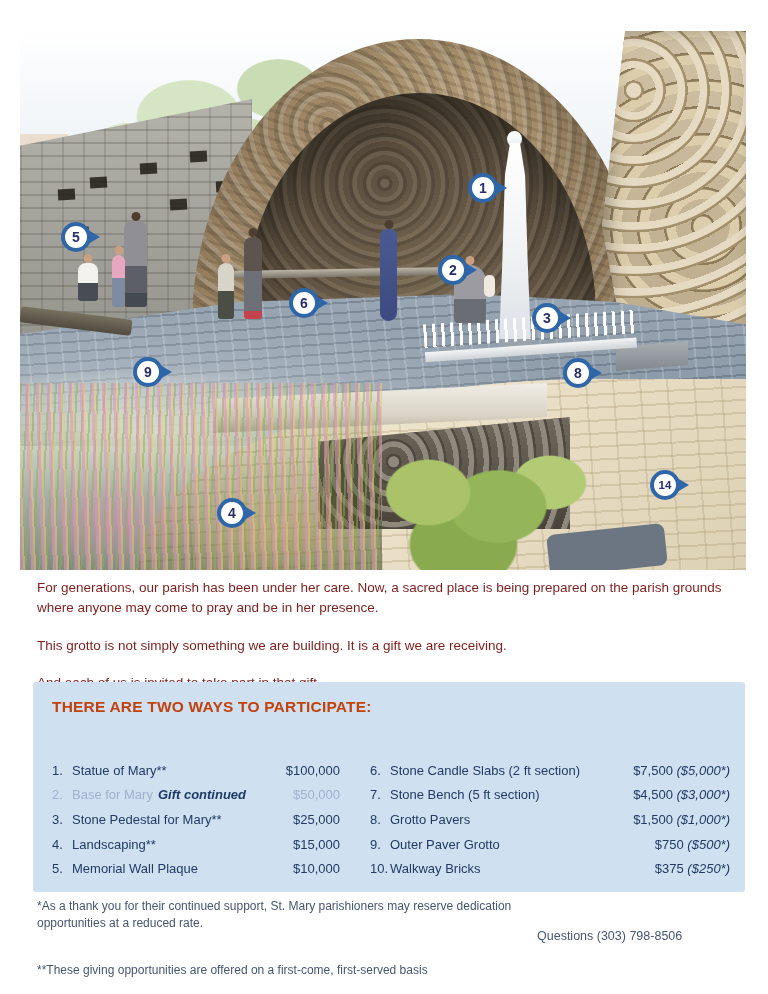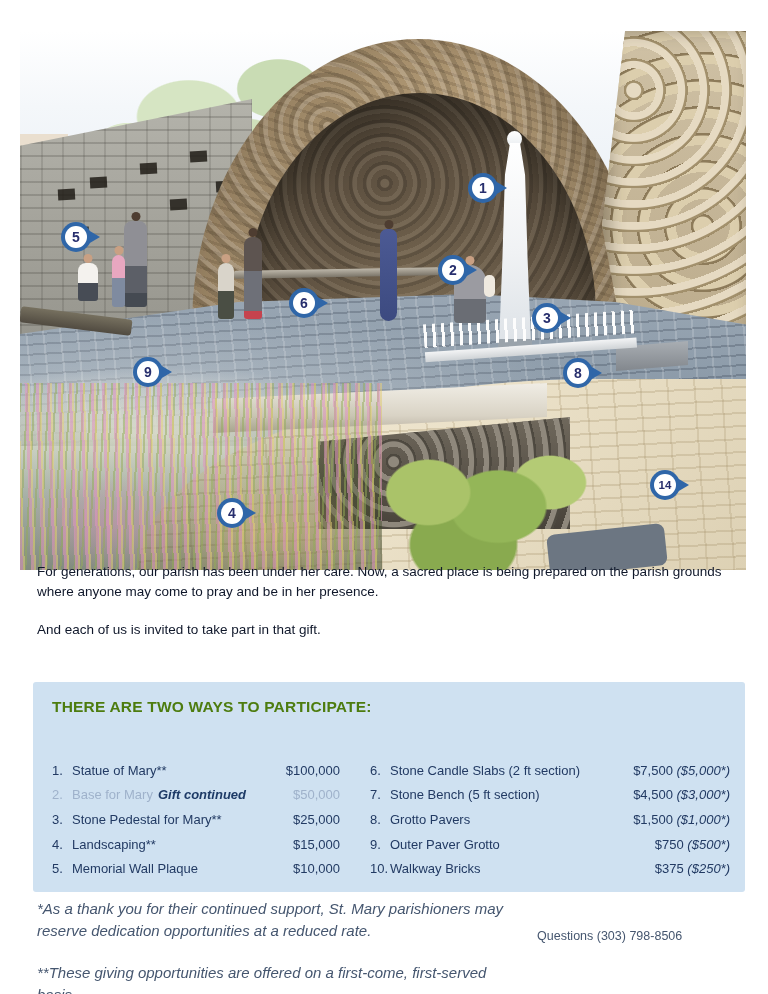--- a/index.html
+++ b/index.html
@@ -138,42 +138,42 @@
   .pin .tail{position:absolute;left:22px;top:5px;width:0;height:0;
     border-top:10px solid transparent;border-bottom:10px solid transparent;
     border-left:17px solid #2f66a8;}
   .pin .disc{position:absolute;left:0;top:0;width:30px;height:30px;border-radius:50%;
     background:#2f66a8;display:flex;align-items:center;justify-content:center;}
   .pin .inner{width:22px;height:22px;border-radius:50%;background:#ffffff;color:#272e6d;
     font-weight:bold;font-size:14px;display:flex;align-items:center;justify-content:center;}
   .pin .inner.small{font-size:11.5px;}
 
   
-  .intro{position:absolute;left:37px;top:562px;width:700px;color:#0f172a;
+  .intro{position:absolute;left:37px;top:578px;width:700px;color:#7f1d1d;
     font-size:13.5px;line-height:1.5;}
   .intro p{margin:0 0 17px 0;}
 
   .box{position:absolute;left:33px;top:682px;width:712px;height:210px;
     background:#cfe1f1;border-radius:3px;}
   .box-head{position:absolute;left:19px;top:16px;font-size:15.5px;font-weight:bold;
-    color:#4d7c0f;letter-spacing:.2px;}
+    color:#c2410c;letter-spacing:.2px;}
   .box-sub{position:absolute;left:19px;top:40px;font-size:13.5px;color:#3d506b;}
 
   .list{position:absolute;left:19px;top:76px;display:grid;
     grid-template-columns:288px 360px;column-gap:30px;
     grid-template-rows:repeat(5,24.6px);grid-auto-flow:column;}
   .row{display:flex;align-items:center;font-size:13px;color:#223a63;}
   .row .num{width:20px;flex:none;}
   .row .lbl{display:flex;gap:5px;white-space:nowrap;}
   .row .price{margin-left:auto;white-space:nowrap;text-align:center;}
   .row .disc-p{font-style:italic;}
   .row.muted .num,.row.muted .lbl-txt,.row.muted .price{color:#9fb2cb;}
   .row .note{font-style:italic;font-weight:bold;color:#1d3a66;}
 
-  .footnote{position:absolute;left:37px;width:480px;font-size:15px;font-style:italic;
+  .footnote{position:absolute;left:37px;width:480px;font-size:12px;
     color:#45566f;line-height:1.45;}
   .fn1{top:898px;}
   .fn2{top:934px;margin-top:28px;}
   .contact{position:absolute;left:537px;top:929px;font-size:12.5px;color:#45566f;}
 </style>
 </head>
 <body>
 
 <div class="page">
 
@@ -267,20 +267,21 @@
     <div class="pin" style="left:630px;top:439px;">
       <span class="tail"></span>
       <span class="disc">
           <span class="inner small">14</span>
         </span>
     </div>
   </div>
 
   <div class="intro">
     <p>For generations, our parish has been under her care. Now, a sacred place is being prepared on the parish grounds where anyone may come to pray and be in her presence.</p>
+    <p>This grotto is not simply something we are building. It is a gift we are receiving.</p>
     <p>And each of us is invited to take part in that gift.</p>
   </div>
 
   <div class="box">
     <div class="box-head">THERE ARE TWO WAYS TO PARTICIPATE:</div>
 
     <div class="list">
       <div class="row">
         <span class="num">1.</span>
         <span class="lbl">

